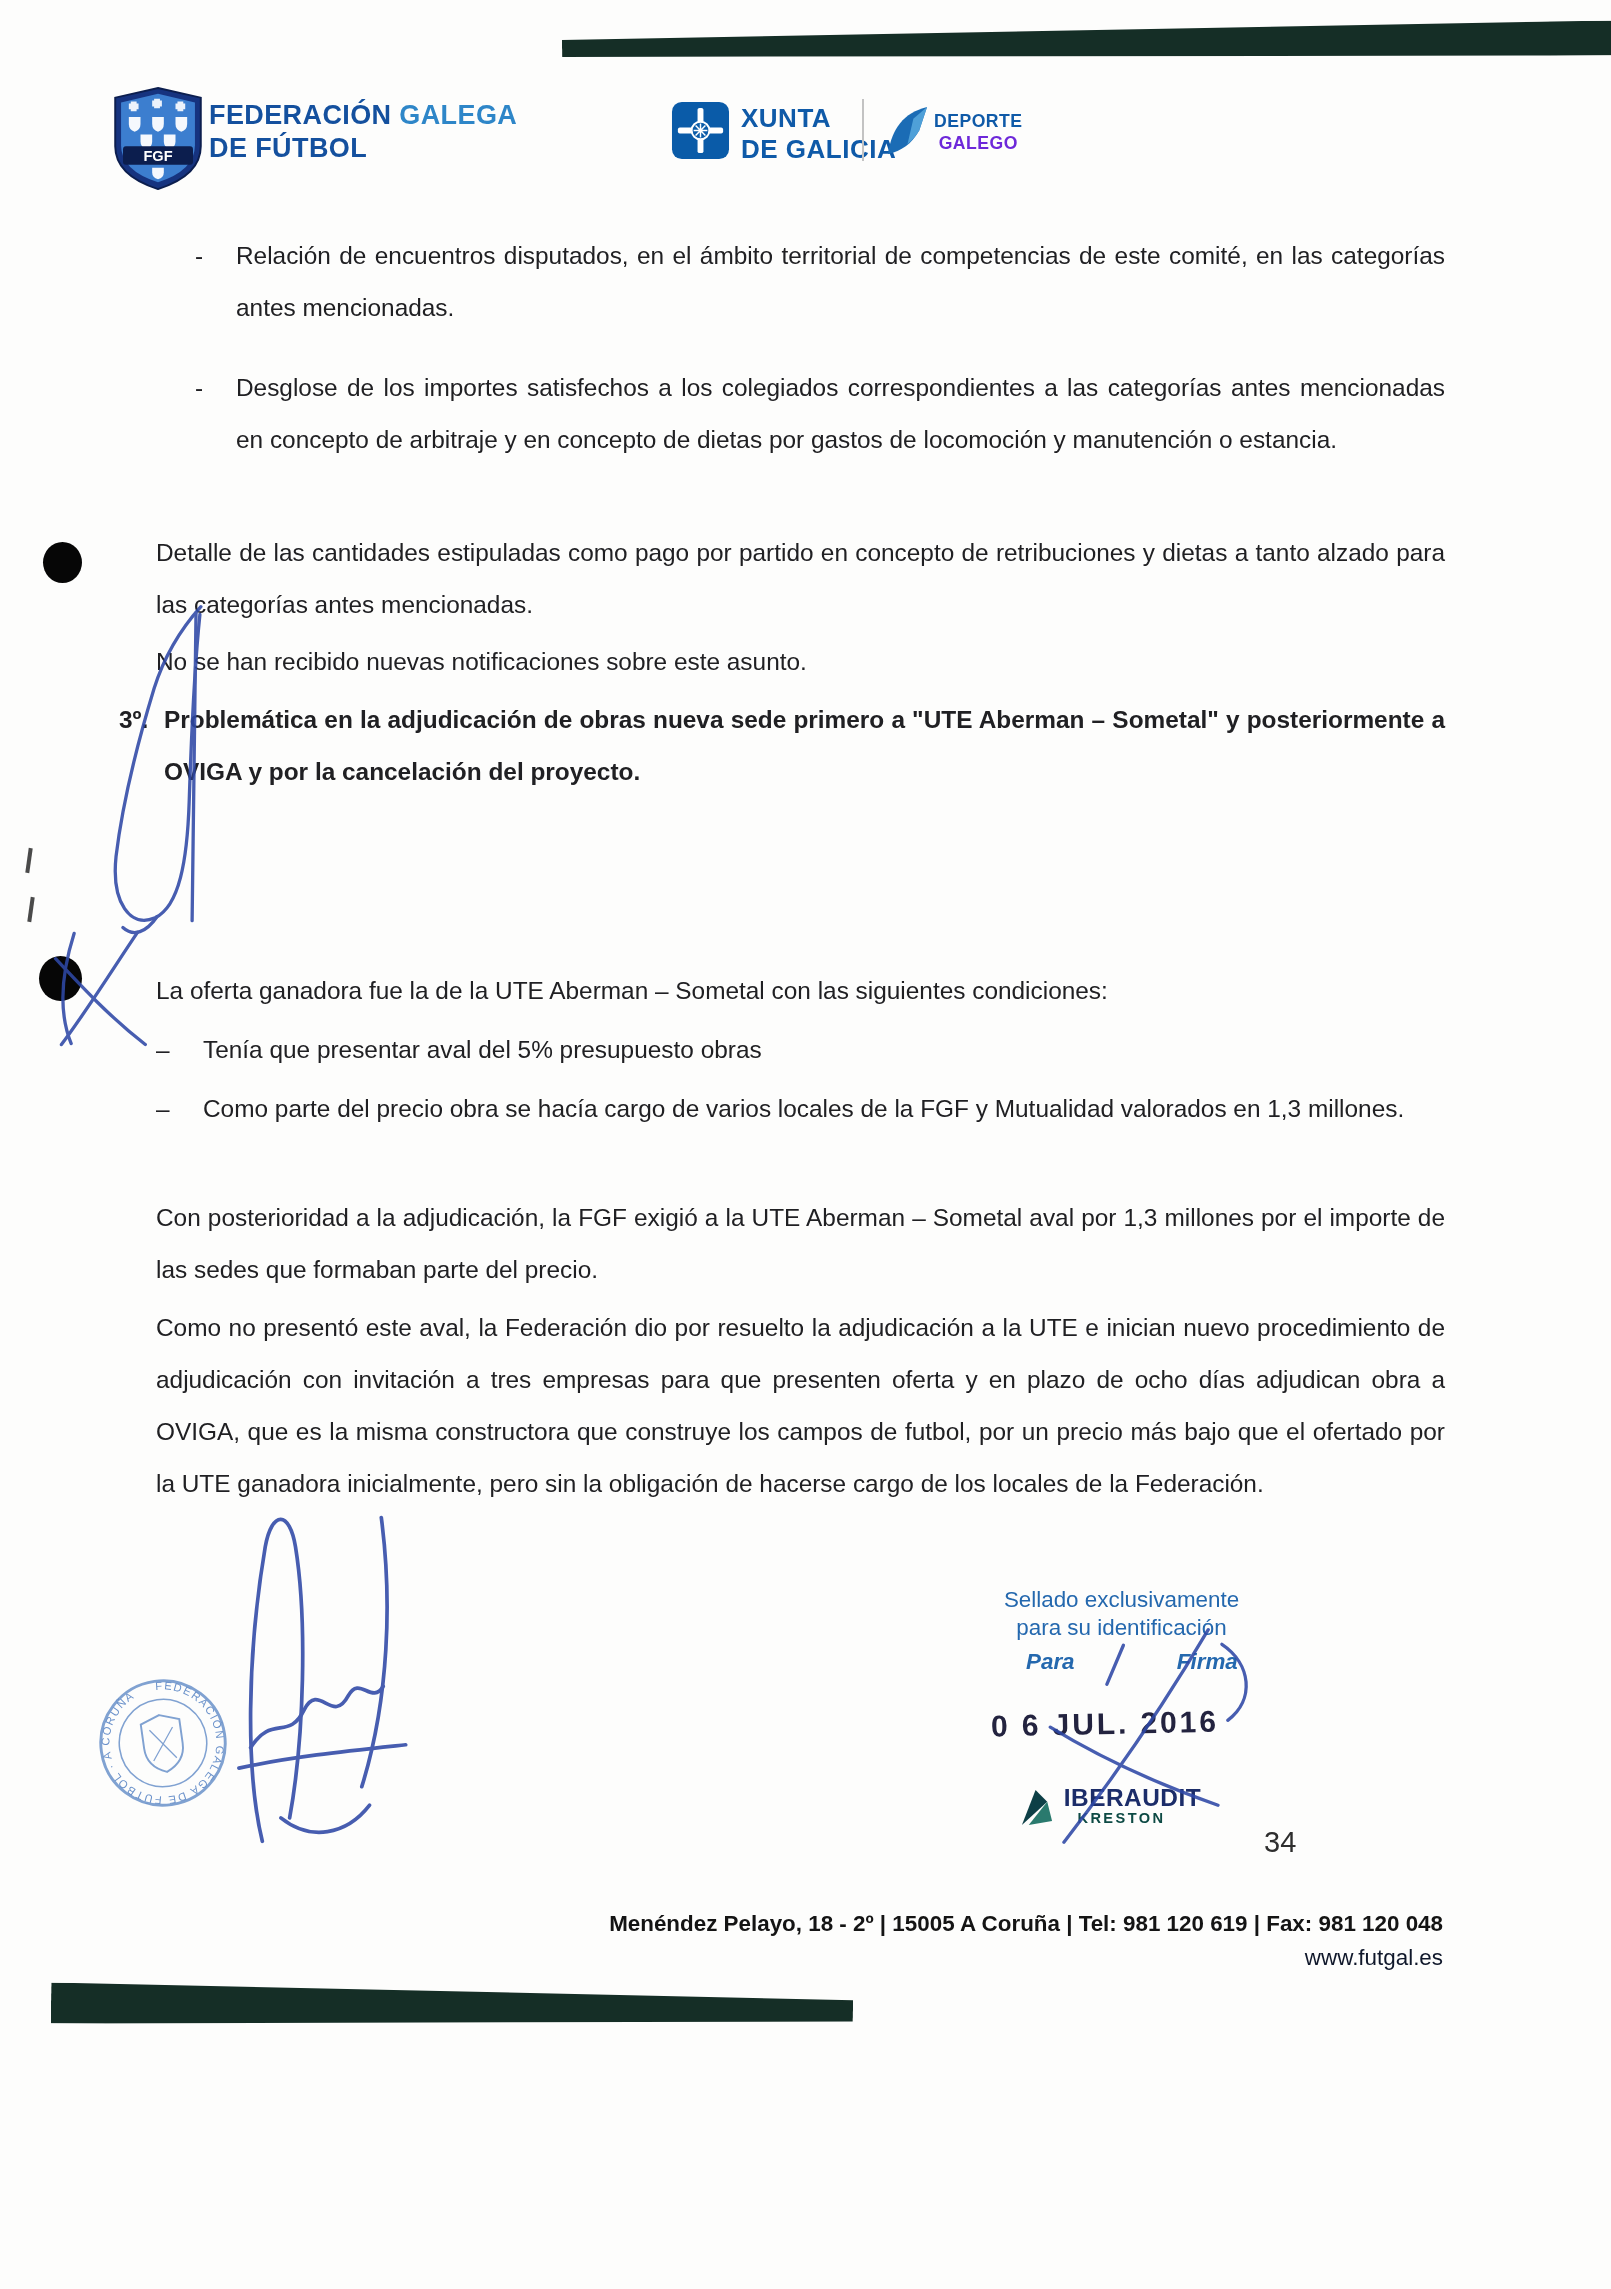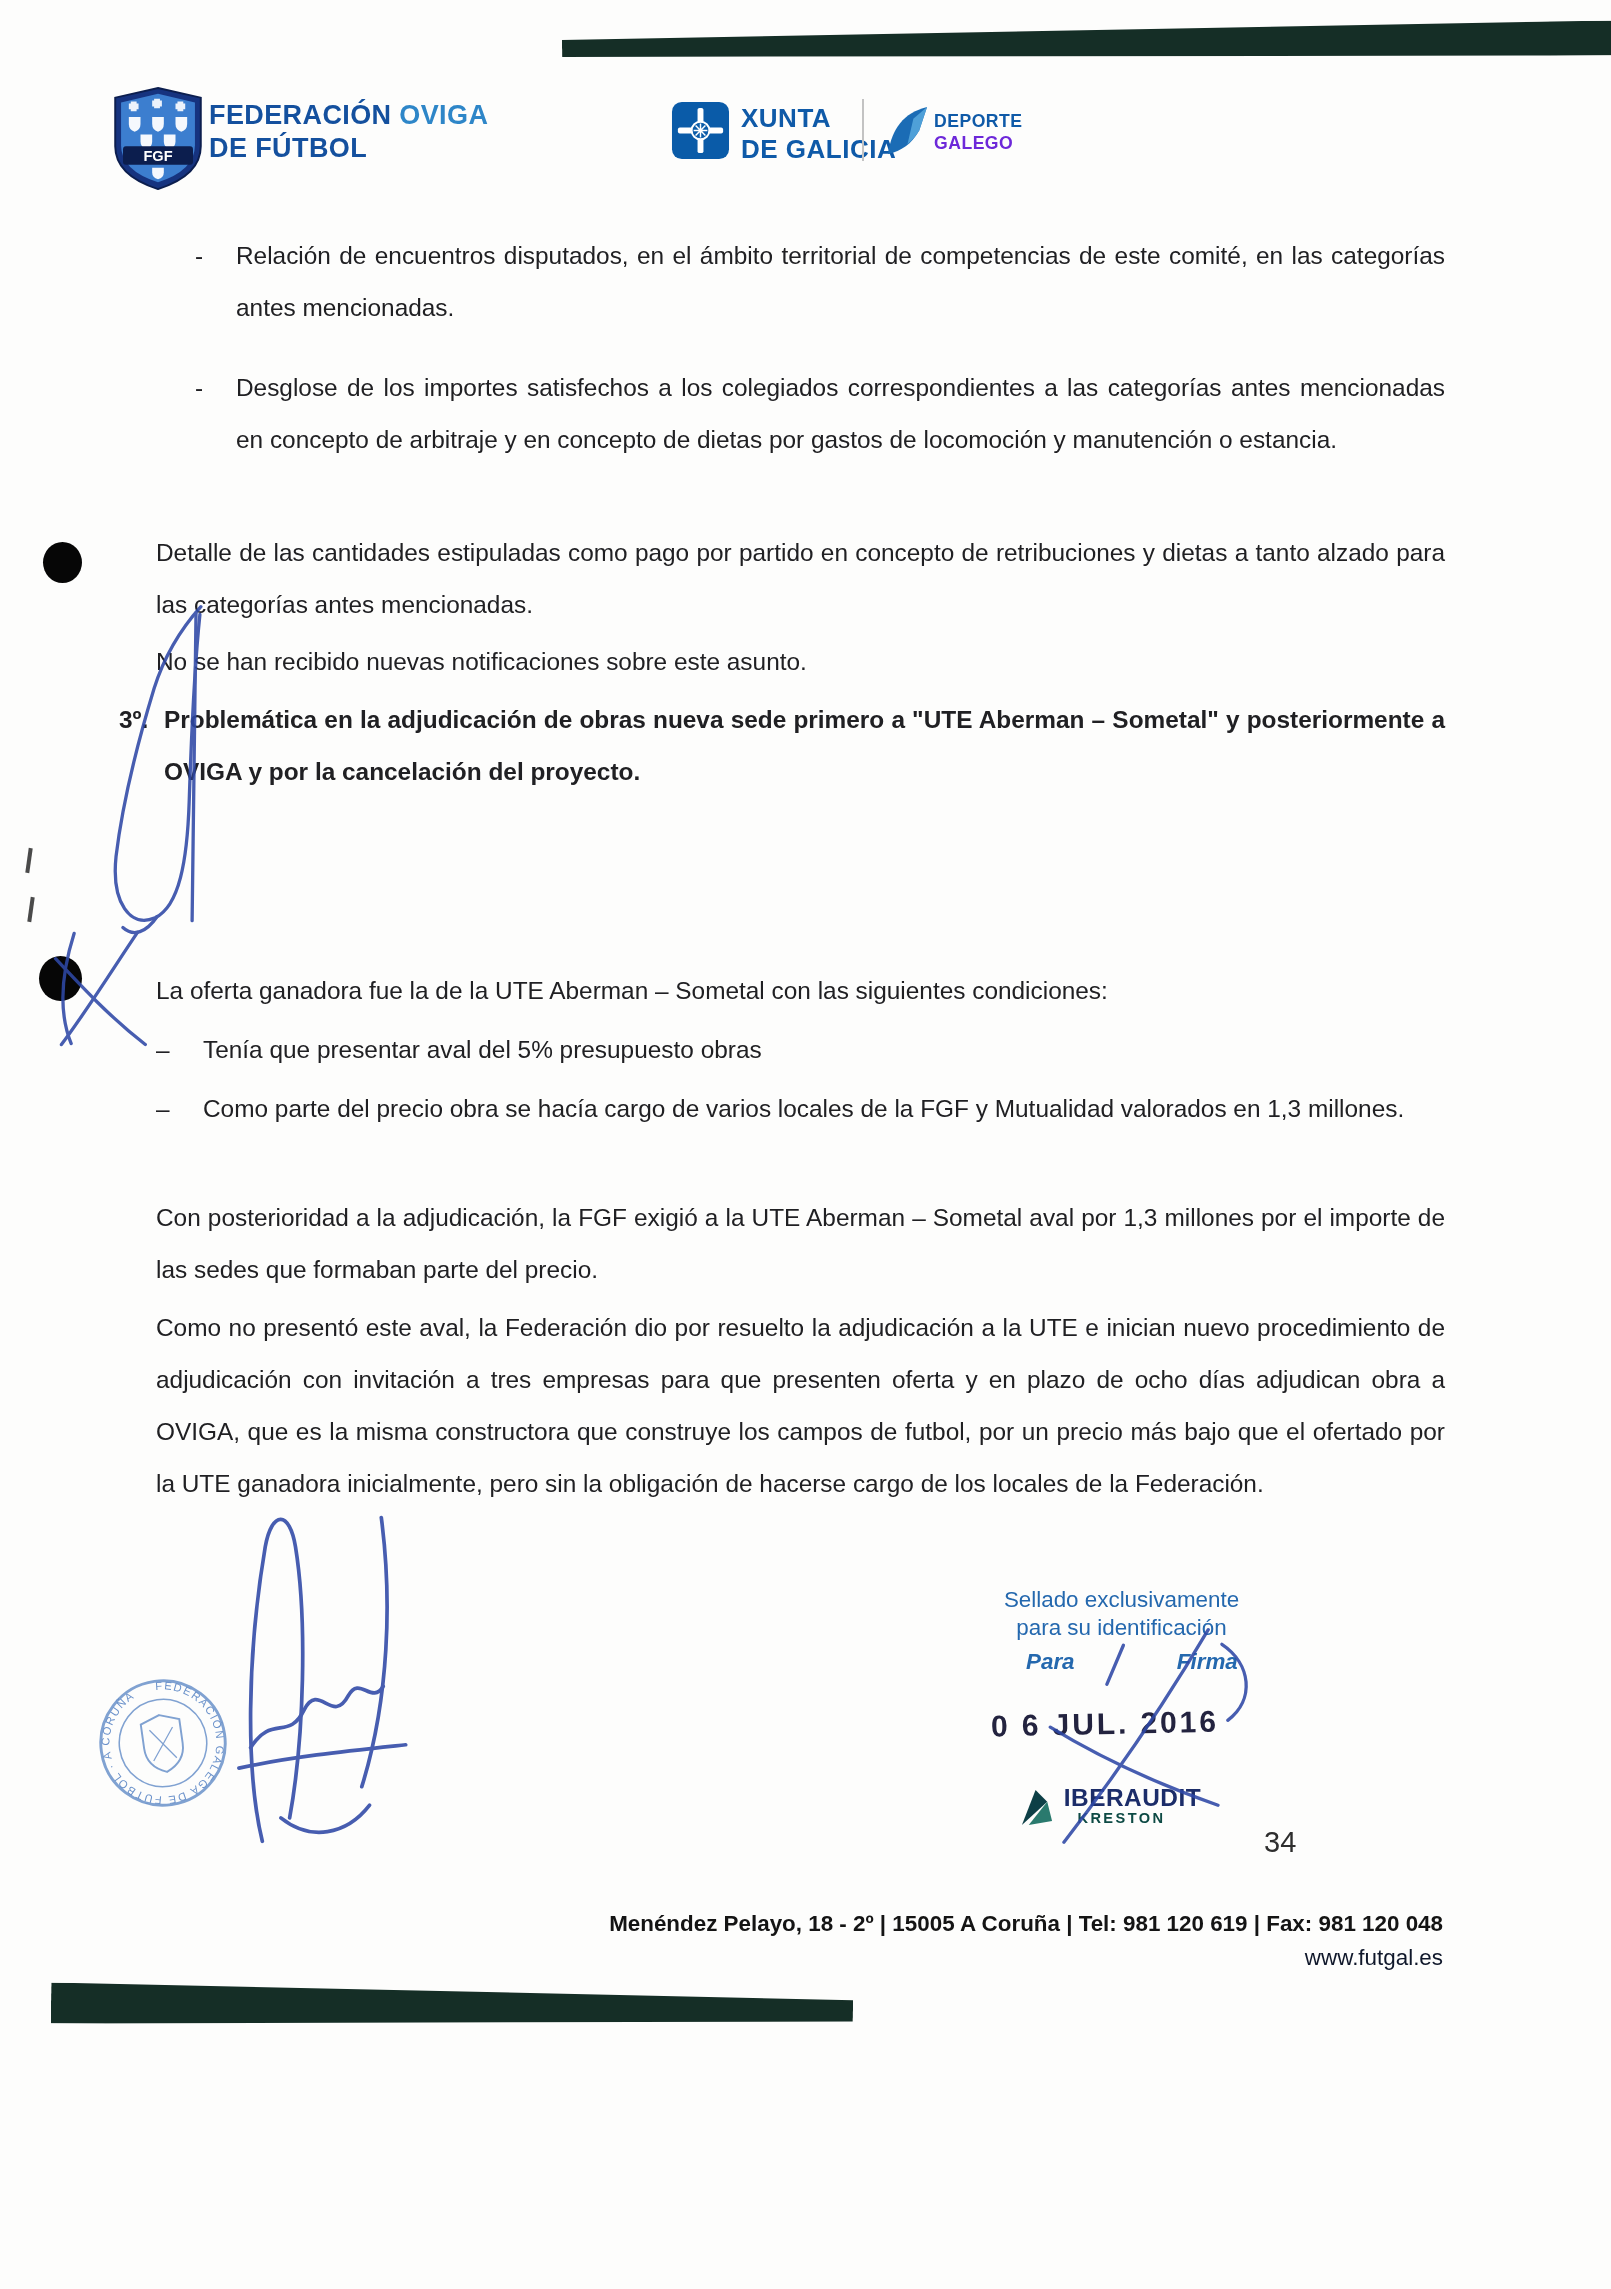--- a/index.html
+++ b/index.html
@@ -27,21 +27,21 @@
   
   .fgf-logo { position:absolute; left:111px; top:86px; }
   .fgf-name { position:absolute; left:209px; top:99px; line-height:33px; font-weight:bold; font-size:27px; letter-spacing:0.4px; }
   .fgf-a { color:#14509e; }
   .fgf-b { color:#2e86c8; margin-left:7.8px; }
   .fgf-l2 { color:#14509e; }
   .xunta-logo { position:absolute; left:671px; top:101px; }
   .xunta-name { position:absolute; left:741px; top:103px; font-weight:bold; font-size:26px; line-height:31px; color:#0f5aa8; letter-spacing:0.5px; }
   .hdr-divider { position:absolute; left:862px; top:99px; width:2px; height:62px; background:#c3c3c3; }
   .deporte-logo { position:absolute; left:884px; top:105px; }
-  .deporte-name { position:absolute; left:934px; top:111px; font-weight:bold; font-size:17.6px; line-height:21.5px; letter-spacing:0.5px; }
+  .deporte-name { position:absolute; left:934px; top:111px; font-weight:bold; font-size:17.6px; line-height:21.5px; letter-spacing:0.5px;text-align:center; }
   .dep-1 { color:#0f5aa8; } .dep-2 { color:#6d28d9; }
 
   
   .txt { position:absolute; font-size:24.4px; line-height:52px; text-align:justify; color:#202023; }
   .row { position:absolute; display:flex; font-size:24.4px; line-height:52px; color:#202023; }
   .cell-dash { flex:none; }
   .cell-text { flex:1; text-align:justify; }
   .bullet-cell { width:41px; }
   .dash-cell { width:47px; }
   .heading-row { font-weight:bold; }
@@ -92,21 +92,21 @@
         <path transform="translate(66,32)" d="M0,0 h12 v7 q0,6 -6,8 q-6,-2 -6,-8 Z" opacity="0.95"></path>
         <path transform="translate(30,50)" d="M0,0 h12 v7 q0,6 -6,8 q-6,-2 -6,-8 Z" opacity="0.95"></path>
         <path transform="translate(54,50)" d="M0,0 h12 v7 q0,6 -6,8 q-6,-2 -6,-8 Z" opacity="0.95"></path>
         <path transform="translate(42,84)" d="M0,0 h12 v5 q0,5 -6,7 q-6,-2 -6,-7 Z" opacity="0.95"></path>
       </g>
       <rect x="12" y="62" width="72" height="19" rx="3" fill="#0c1e4e"></rect>
       <text x="48" y="77" font-size="15" font-weight="bold" fill="#ffffff" text-anchor="middle" font-family="Liberation Sans, sans-serif">FGF</text>
     </svg>
   </div>
   <div class="fgf-name">
-    <div><span class="fgf-a">FEDERACIÓN</span><span class="fgf-b">OVIGA</span></div>
+    <div><span class="fgf-a">FEDERACIÓN</span><span class="fgf-b">GALEGA</span></div>
     <div class="fgf-l2">DE FÚTBOL</div>
   </div>
 
   <div class="xunta-logo">
     <svg width="59" height="59" viewBox="0 0 60 60">
       <rect x="1" y="1" width="58" height="58" rx="10" fill="#0a5ba8"></rect>
       <g fill="#ffffff">
         <rect x="27" y="7" width="6" height="46" rx="2"></rect>
         <rect x="7" y="27" width="46" height="6" rx="2"></rect>
       </g>

